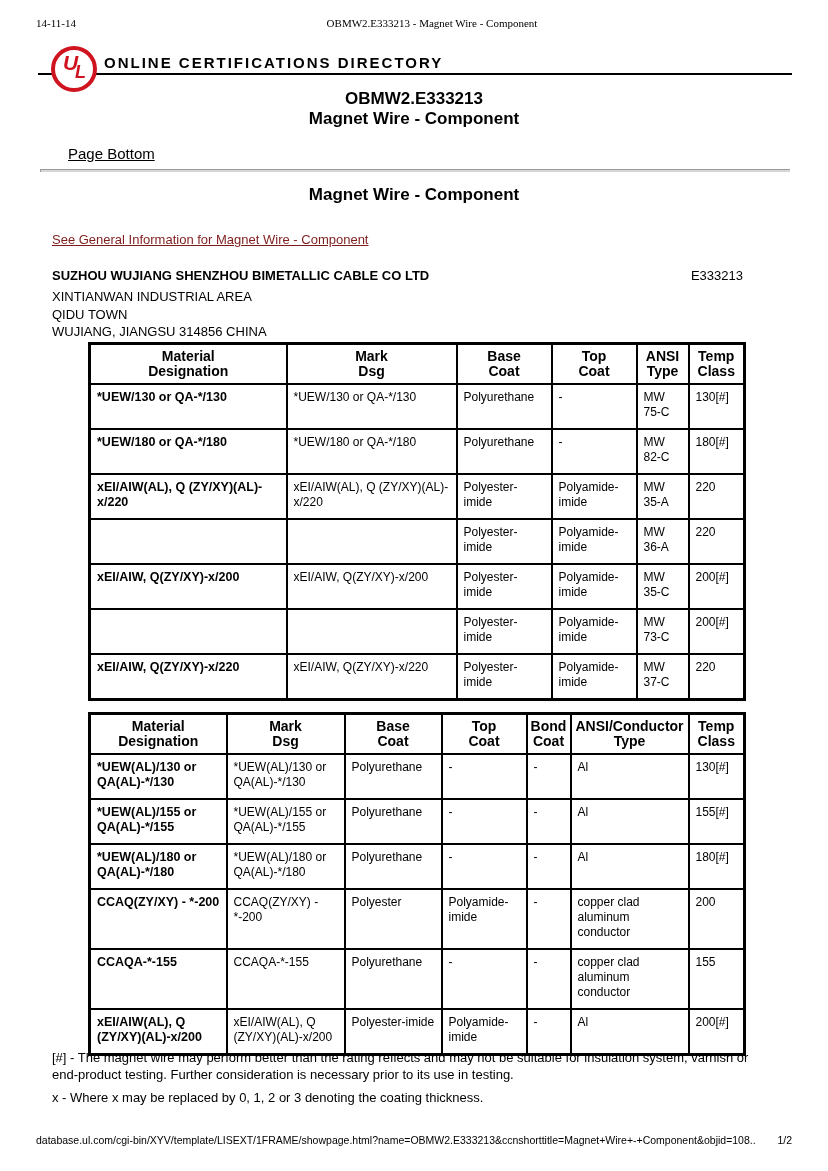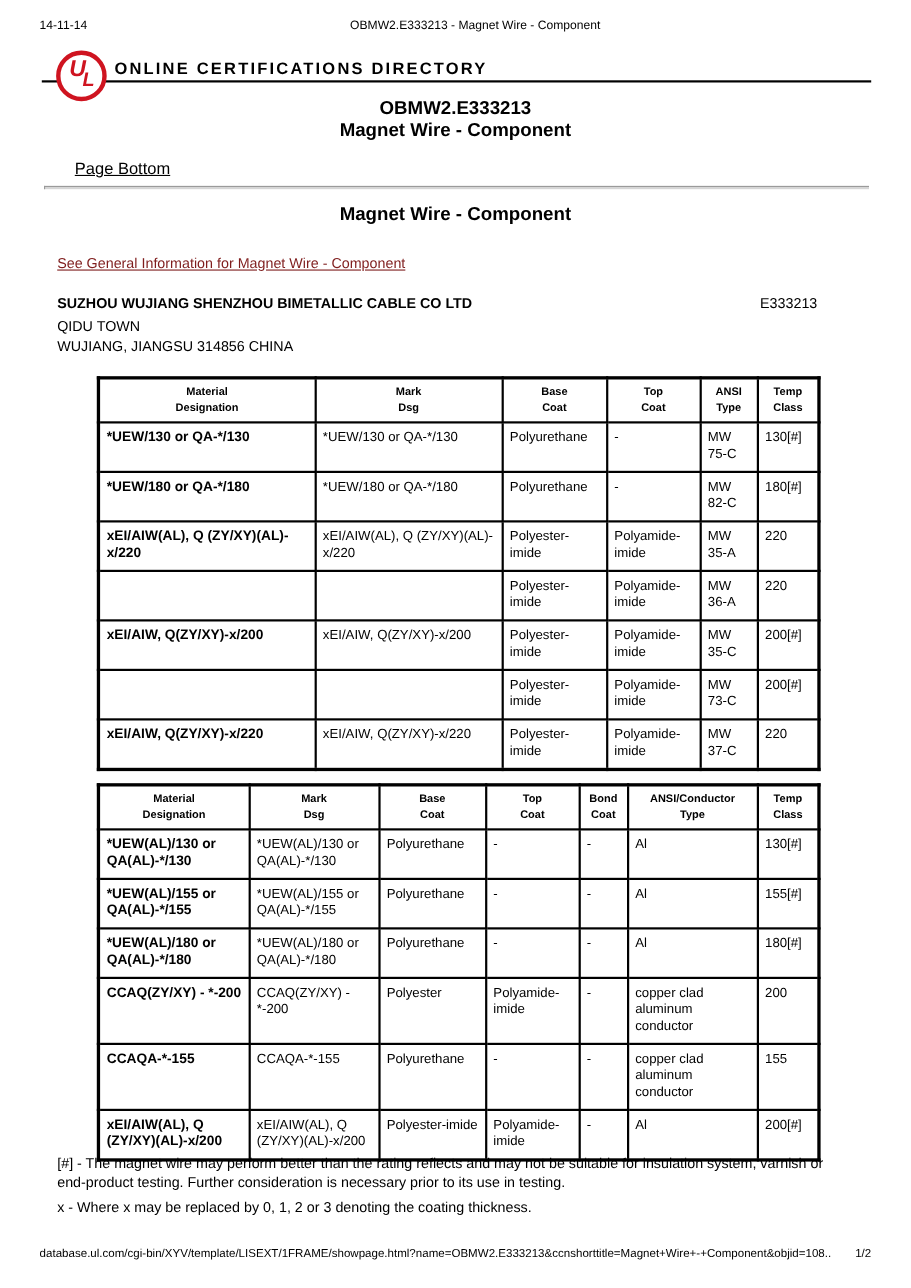--- a/index.html
+++ b/index.html
@@ -2,21 +2,21 @@
 <html><head>
 <meta charset="utf-8">
 <style>
   * { box-sizing: border-box; margin: 0; padding: 0; }
   html,body { background:#fff; }
   body {
     width: 828px; height: 1171px; position: relative;
     font-family: "Liberation Sans", sans-serif; color: #000; overflow: hidden;
   }
   
-  .print-header { position: absolute; top: 17px; left: 0; width: 100%; font-size: 11px; }
+  .print-header { position: absolute; top: 17px; left: 0; width: 100%; font-size: 11px; font-family: Liberation Serif, serif; }
   .ph-date { position: absolute; left: 36px; top: 0; }
   .ph-title { width: 100%; text-align: center; padding-left: 36px; }
   
   .mast-rule { position: absolute; left: 38px; right: 36px; top: 73px; height: 2px; background: #000; z-index: 1; }
   .ul-logo {
     position: absolute; left: 51px; top: 46px; width: 46px; height: 46px;
     border: 4px solid #cf1420; border-radius: 50%; background: #fff; z-index: 2;
   }
   .ul-u { position: absolute; left: 8px; top: 1px; font-size: 21px; font-weight: bold; color: #cf1420; font-style: italic; }
   .ul-l { position: absolute; left: 20px; top: 12px; font-size: 18px; font-weight: bold; color: #cf1420; font-style: italic; }
@@ -32,21 +32,21 @@
   .section-heading { position: absolute; top: 185px; left: 0; width: 100%; text-align: center; font-weight: bold; font-size: 17px; }
   .gen-info-link { position: absolute; left: 52px; top: 232px; font-size: 13px; text-decoration: underline; color: #7f1d1d; }
   
   .company { position: absolute; left: 52px; top: 268px; width: 691px; font-size: 13px; }
   .company-top { display: flex; justify-content: space-between; align-items: flex-start; }
   .company-name { font-weight: bold; }
   .company-addr { line-height: 17.5px; margin-top: 5px; }
   
   table.ul-table { position: absolute; left: 88px; border-collapse: collapse; table-layout: fixed; width: 655px; background: #fff; border: 3px solid #000; }
   table.ul-table th, table.ul-table td { border: 2px solid #000; vertical-align: top; text-align: left; }
-  table.ul-table th { font-size: 10px; font-weight: bold; text-align: center; white-space: pre-line; padding: 4px 3px; line-height: 15px; }
+  table.ul-table th { font-size: 14px; font-weight: bold; text-align: center; white-space: pre-line; padding: 4px 3px; line-height: 15px; }
   table.ul-table td { font-size: 12px; padding: 5px 6px 8px 6px; line-height: 15px; word-wrap: break-word; }
   table.ul-table td.mat { font-weight: bold; font-size: 12.5px; }
   #table1 { top: 342px; }
   #table2 { top: 712px; }
   #table1 col:nth-child(1){width:197px} #table1 col:nth-child(2){width:170px}
   #table1 col:nth-child(3){width:95px}  #table1 col:nth-child(4){width:85px}
   #table1 col:nth-child(5){width:52px}  #table1 col:nth-child(6){width:56px}
   #table2 col:nth-child(1){width:137px} #table2 col:nth-child(2){width:118px}
   #table2 col:nth-child(3){width:97px}  #table2 col:nth-child(4){width:85px}
   #table2 col:nth-child(5){width:44px}  #table2 col:nth-child(6){width:118px}
@@ -89,20 +89,21 @@
 <div class="section-heading">Magnet Wire - Component</div>
 
 <a href="#" class="gen-info-link">See General Information for Magnet Wire - Component</a>
 
 <div class="company">
   <div class="company-top">
     <span class="company-name">SUZHOU WUJIANG SHENZHOU BIMETALLIC CABLE CO LTD</span>
     <span class="file-number">E333213</span>
   </div>
   <div class="company-addr">
+    <div>XINTIANWAN INDUSTRIAL AREA</div>
     <div>QIDU TOWN</div>
     <div>WUJIANG, JIANGSU 314856 CHINA</div>
   </div>
 </div>
 
 <table class="ul-table" id="table1">
   <colgroup>
       <col>
       <col>
       <col>

